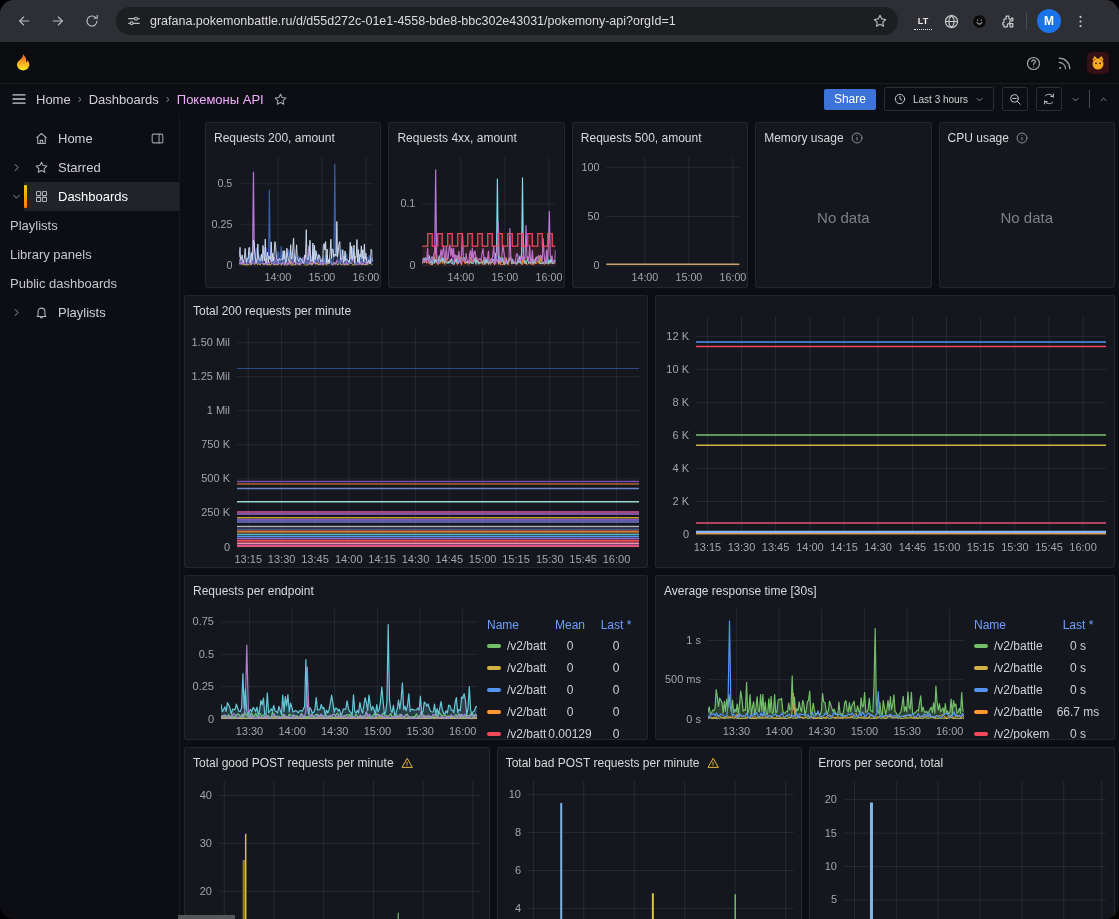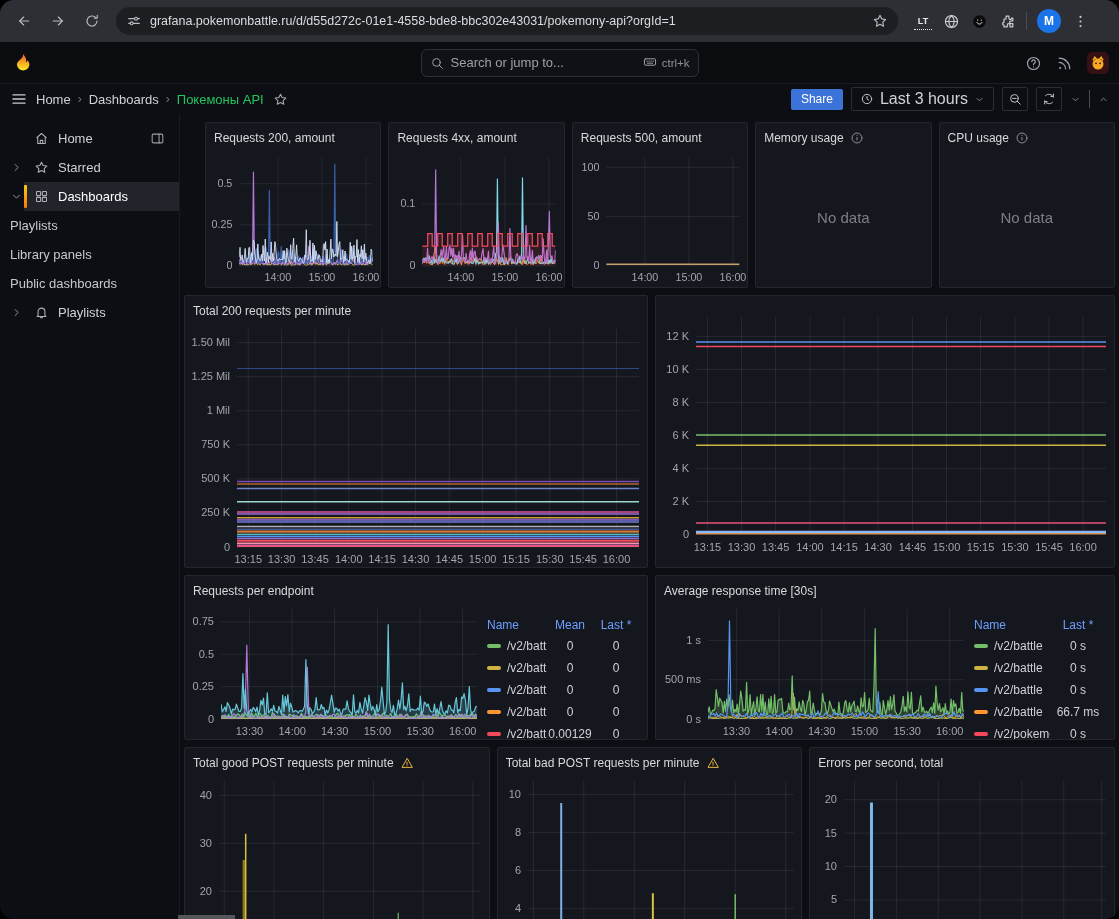--- a/index.html
+++ b/index.html
@@ -39,28 +39,28 @@
   .hicon{width:17px;height:17px;display:flex;color:#9fa2a9;}
   .hicon svg{width:17px;height:17px;}
   .gf-avatar{width:22px;height:22px;border-radius:5px;overflow:hidden;display:flex;}
 
   
   .crumb-bar{height:30px;background:#0d0e13;display:flex;align-items:center;padding:0 10px;gap:8px;}
   .burger{width:18px;height:18px;color:#c9cbd1;display:flex;}
   .burger svg{width:18px;height:18px;}
   .crumbs{display:flex;align-items:center;gap:7px;font-size:13px;}
   .crumb{color:#d0d1d6;white-space:nowrap;}
-  .crumb.last{color:#22c55e;}
+  .crumb.last{color:#f0abfc;}
   .crumb-sep{color:#6f727a;font-size:12px;}
   .crumb-star{width:15px;height:15px;color:#a7a9b0;display:flex;margin-left:2px;}
   .crumb-star svg{width:15px;height:15px;}
   .crumb-actions{margin-left:auto;display:flex;align-items:center;gap:8px;}
   .share-btn{background:#3b73d9;color:#fff;font-size:12px;font-weight:500;border-radius:2px;padding:3px 10px;line-height:15px;}
   .tp-group{display:flex;align-items:center;gap:6px;border:1px solid #2a2d34;border-radius:2px;height:24px;padding:0 8px;
-    font-size:16px;color:#d0d2d6;}
+    font-size:10px;color:#d0d2d6;}
   .tp-group .sic, .icon-btn .sic{width:14px;height:14px;display:flex;color:#c3c5cb;}
   .tp-group .sic svg,.icon-btn .sic svg{width:14px;height:14px;}
   .icon-btn{width:26px;height:24px;border:1px solid #2a2d34;border-radius:2px;display:flex;align-items:center;justify-content:center;color:#c3c5cb;}
   .chev-mini{width:11px;height:11px;display:flex;color:#9fa2a9;}
   .chev-mini svg{width:11px;height:11px;}
 
   
   .app-body{display:flex;height:805px;}
   .sidebar{width:180px;flex:0 0 180px;background:#0d0e13;border-right:1px solid #1a1b20;padding-top:10px;overflow:hidden;}
   .side-item{position:relative;height:29px;display:flex;align-items:center;font-size:13px;color:#cfd0d5;padding-left:10px;gap:0;}
@@ -190,38 +190,20 @@
       <svg viewBox="0 0 24 24">
           <defs>
             <linearGradient id="gflame" x1="0" y1="1" x2="0" y2="0">
               <stop offset="0" stop-color="#fcee1f"></stop>
               <stop offset="1" stop-color="#f05a28"></stop>
             </linearGradient>
           </defs>
           <path fill="url(#gflame)" d="M12 2.2c.3 2-.5 3.4-1.8 4.8C8.6 8.7 6 10 5.3 13a6.9 6.9 0 0 0 13.6 1.8c.4-2.8-.8-4.6-2-5.9-.2 1.2-.8 2-1.7 2.4.8-2.4.1-5-1.4-6.8A9.6 9.6 0 0 0 12 2.2z"></path>
         </svg>
     </span>
-    <div class="gf-search">
-      <span class="sic">
-          <svg viewBox="0 0 24 24" fill="none" stroke="currentColor" stroke-width="1.7" stroke-linecap="round" stroke-linejoin="round">
-            <circle cx="11" cy="11" r="6.5"></circle>
-            <path d="M15.8 15.8L21 21"></path>
-          </svg>
-        </span>
-      <span class="search-text">Search or jump to...</span>
-      <span class="kbd-hint">
-        <span class="sic">
-            <svg viewBox="0 0 24 24" fill="none" stroke="currentColor" stroke-width="1.7" stroke-linecap="round" stroke-linejoin="round">
-              <rect x="2.5" y="6.5" width="19" height="11" rx="2"></rect>
-              <path d="M6.5 10.5h1M10 10.5h1M13.5 10.5h1M17 10.5h1M7.5 14h9"></path>
-            </svg>
-          </span>
-        <span>ctrl+k</span>
-      </span>
-    </div>
     <div style="width:22px"></div>
   </div>
   <div class="gf-right">
     <span class="hicon">
         <svg viewBox="0 0 24 24" fill="none" stroke="currentColor" stroke-width="1.7" stroke-linecap="round" stroke-linejoin="round">
           <circle cx="12" cy="12" r="8.5"></circle>
           <path d="M9.6 9.4a2.5 2.5 0 1 1 3.6 2.2c-.9.5-1.2 1-1.2 2"></path>
           <path d="M12 16.8v.01"></path>
         </svg>
       </span>

